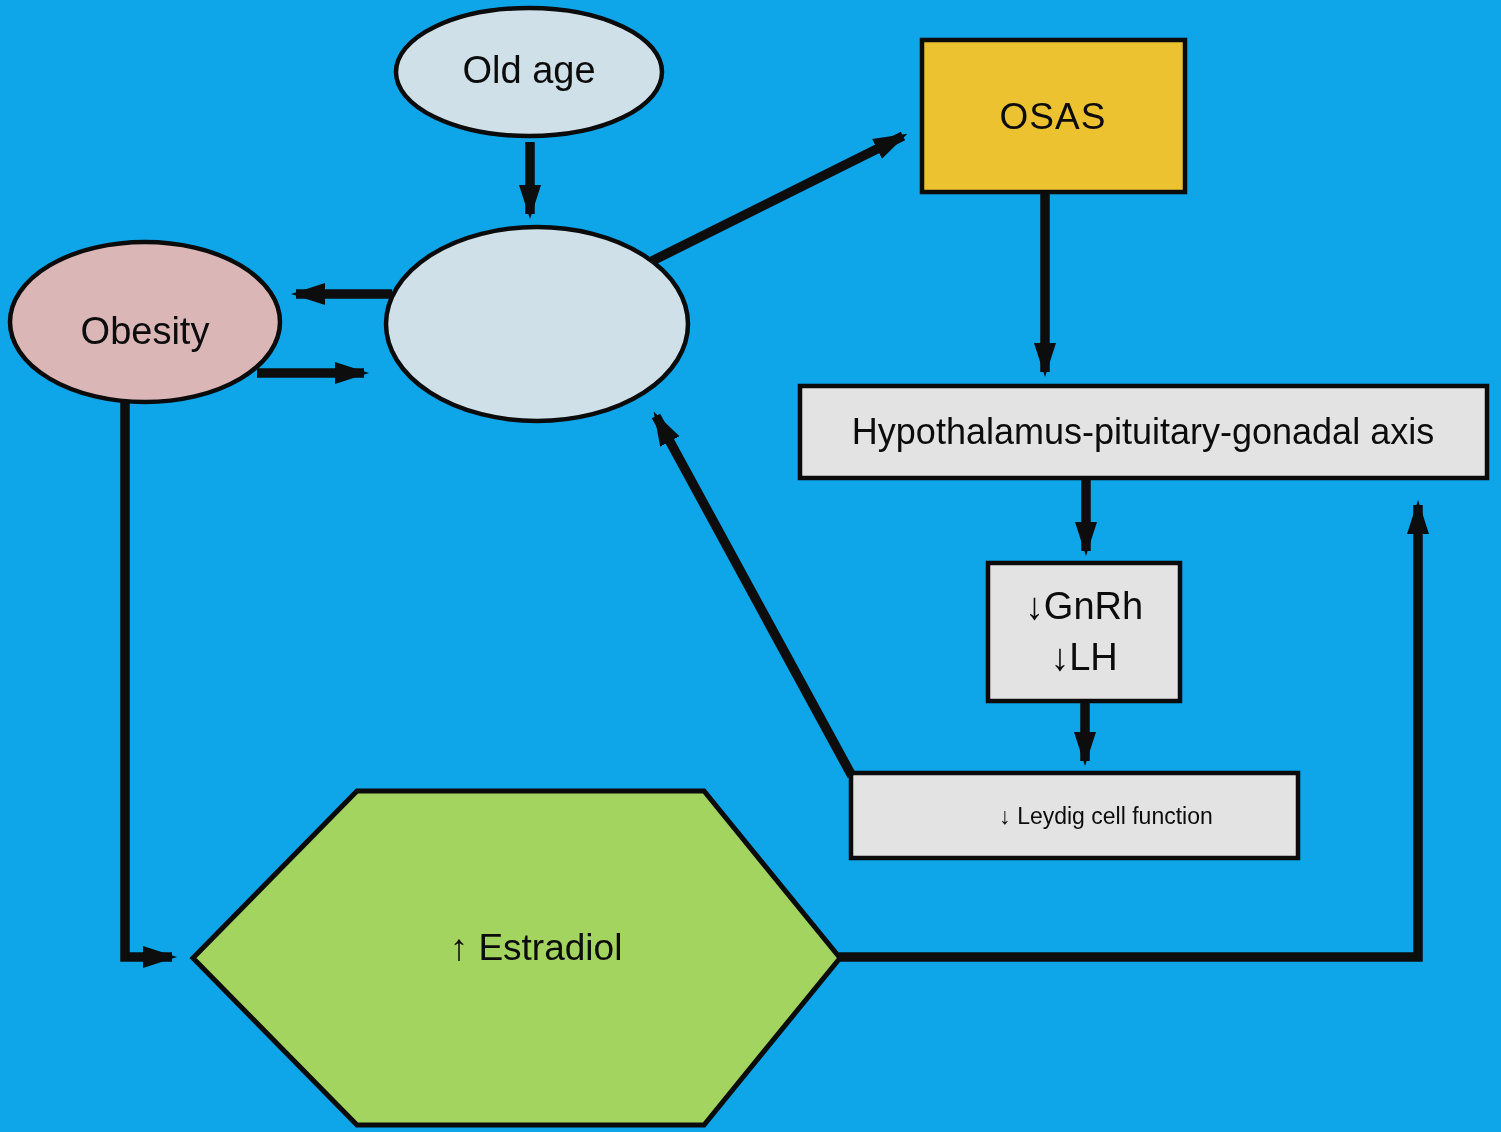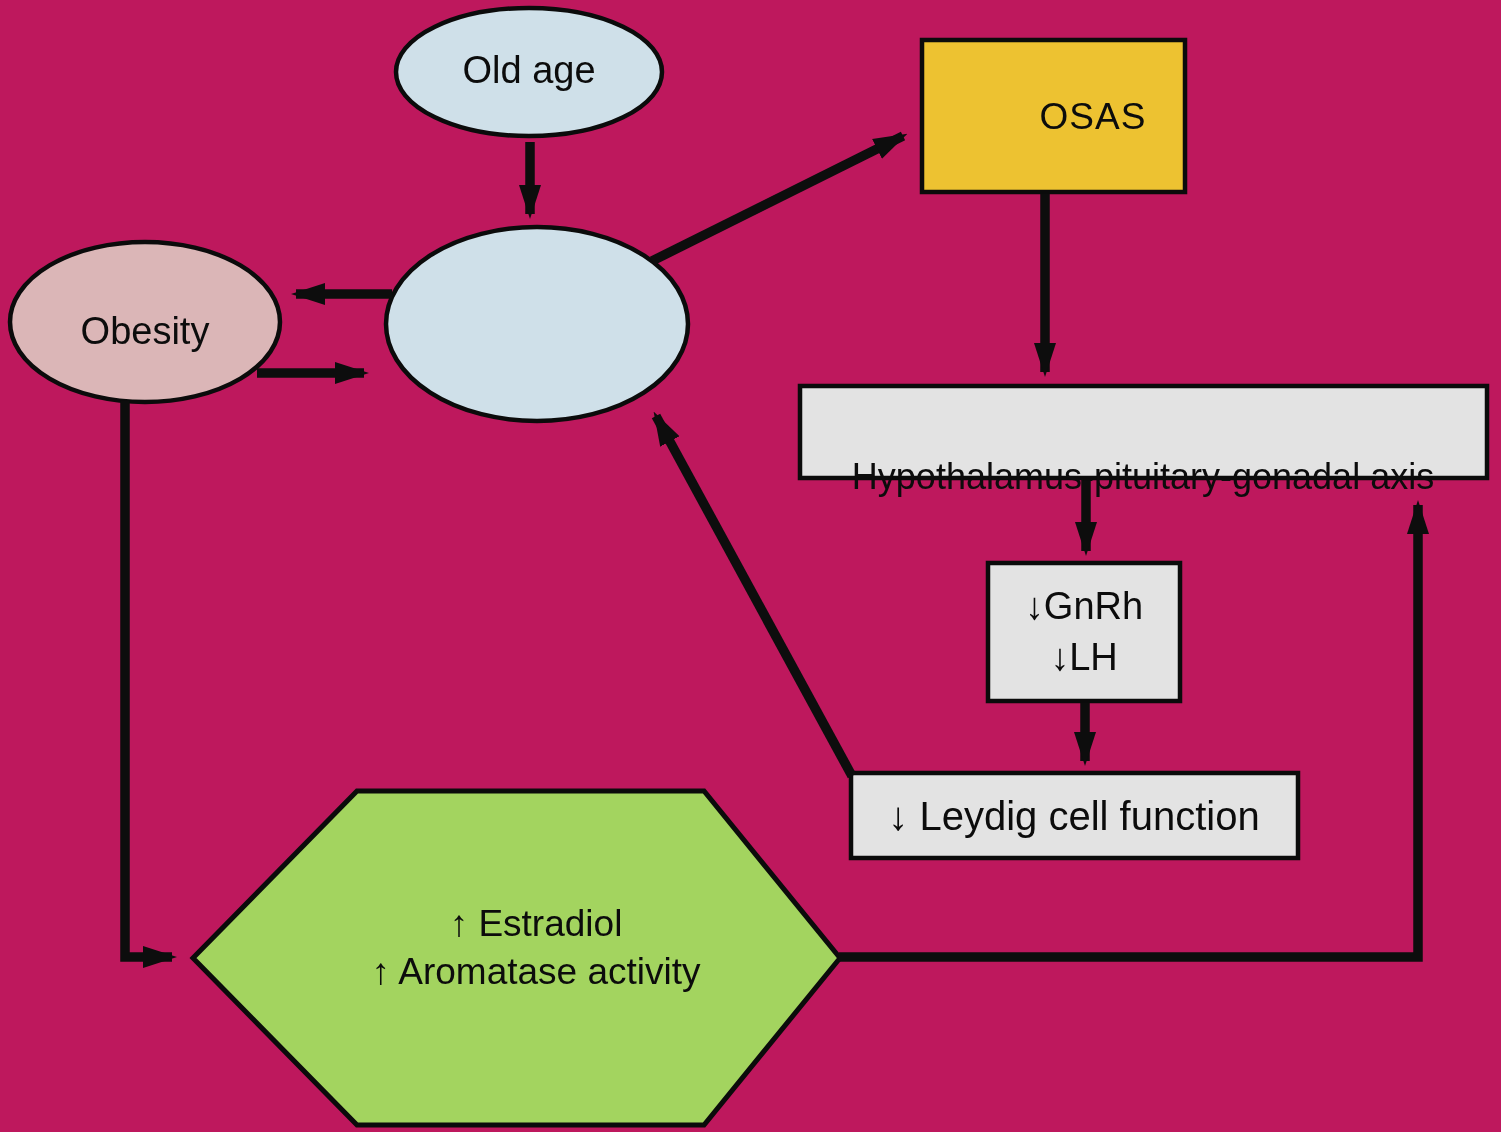--- a/index.html
+++ b/index.html
@@ -1,40 +1,40 @@
 <!DOCTYPE html>
 <html><head>
 <meta charset="utf-8">
 <style>
   html,body{margin:0;padding:0;background:#fdfdfd;}
   .canvas{
     position:relative;
     width:1501px;height:1132px;
-    background:#be185d;
+    background:#0ea5e9;
     font-family:"Liberation Sans","DejaVu Sans",sans-serif;
     color:#0c0c0c;
     overflow:hidden;
   }
   .canvas > svg{position:absolute;left:0;top:0;}
   .shape{stroke:#0b0b0b;stroke-width:4.5;}
   .shape-thick{stroke:#0b0b0b;stroke-width:5;}
   .arrow{stroke:#0d0d0d;stroke-width:9.5;fill:none;stroke-linejoin:miter;}
   .label{
     position:absolute;
     transform:translate(-50%,-50%);
     text-align:center;
     white-space:nowrap;
     color:#0c0c0c;
     line-height:1.25;
   }
   .lbl-ellipse{font-size:38px;}
-  .lbl-osas{font-size:37px;letter-spacing:1px;margin-left:40px;}
+  .lbl-osas{font-size:37px;letter-spacing:1px;}
   .lbl-hpg{font-size:36px;}
   .lbl-gnrh{font-size:38px;line-height:51px;}
-  .lbl-leydig{font-size:40px;}
+  .lbl-leydig{font-size:23px;margin-left:32px;}
   .lbl-hex{font-size:37px;line-height:48px;margin-left:36px;}
   .wrap{white-space:normal;width:250px;}
 </style>
 </head>
 <body>
 
 <div class="canvas">
 
   <svg width="1501" height="1132" viewBox="0 0 1501 1132">
     <defs>
@@ -64,27 +64,26 @@
     <path class="arrow" d="M839,957 L1418,957 L1418,505" marker-end="url(#ah)"></path>
   </svg>
 
   <div class="label lbl-ellipse" style="left:529px;top:71px;">Old age</div>
 
   <div class="label lbl-ellipse" style="left:145px;top:332px;">Obesity</div>
 
 
   <div class="label lbl-osas" style="left:1053px;top:117px;">OSAS</div>
 
-  <div class="label lbl-hpg" style="left:1143px;top:431px;margin-top:45px;">Hypothalamus-pituitary-gonadal axis</div>
+  <div class="label lbl-hpg" style="left:1143px;top:431px;">Hypothalamus-pituitary-gonadal axis</div>
 
   <div class="label lbl-gnrh" style="left:1084px;top:632px;">
     <div>↓GnRh</div>
     <div>↓LH</div>
   </div>
 
   <div class="label lbl-leydig" style="left:1074px;top:816px;">↓ Leydig cell function</div>
 
   <div class="label lbl-hex" style="left:500px;top:948px;">
     <div>↑ Estradiol</div>
-    <div>↑ Aromatase activity</div>
   </div>
 
 </div>
 
 </body></html>

